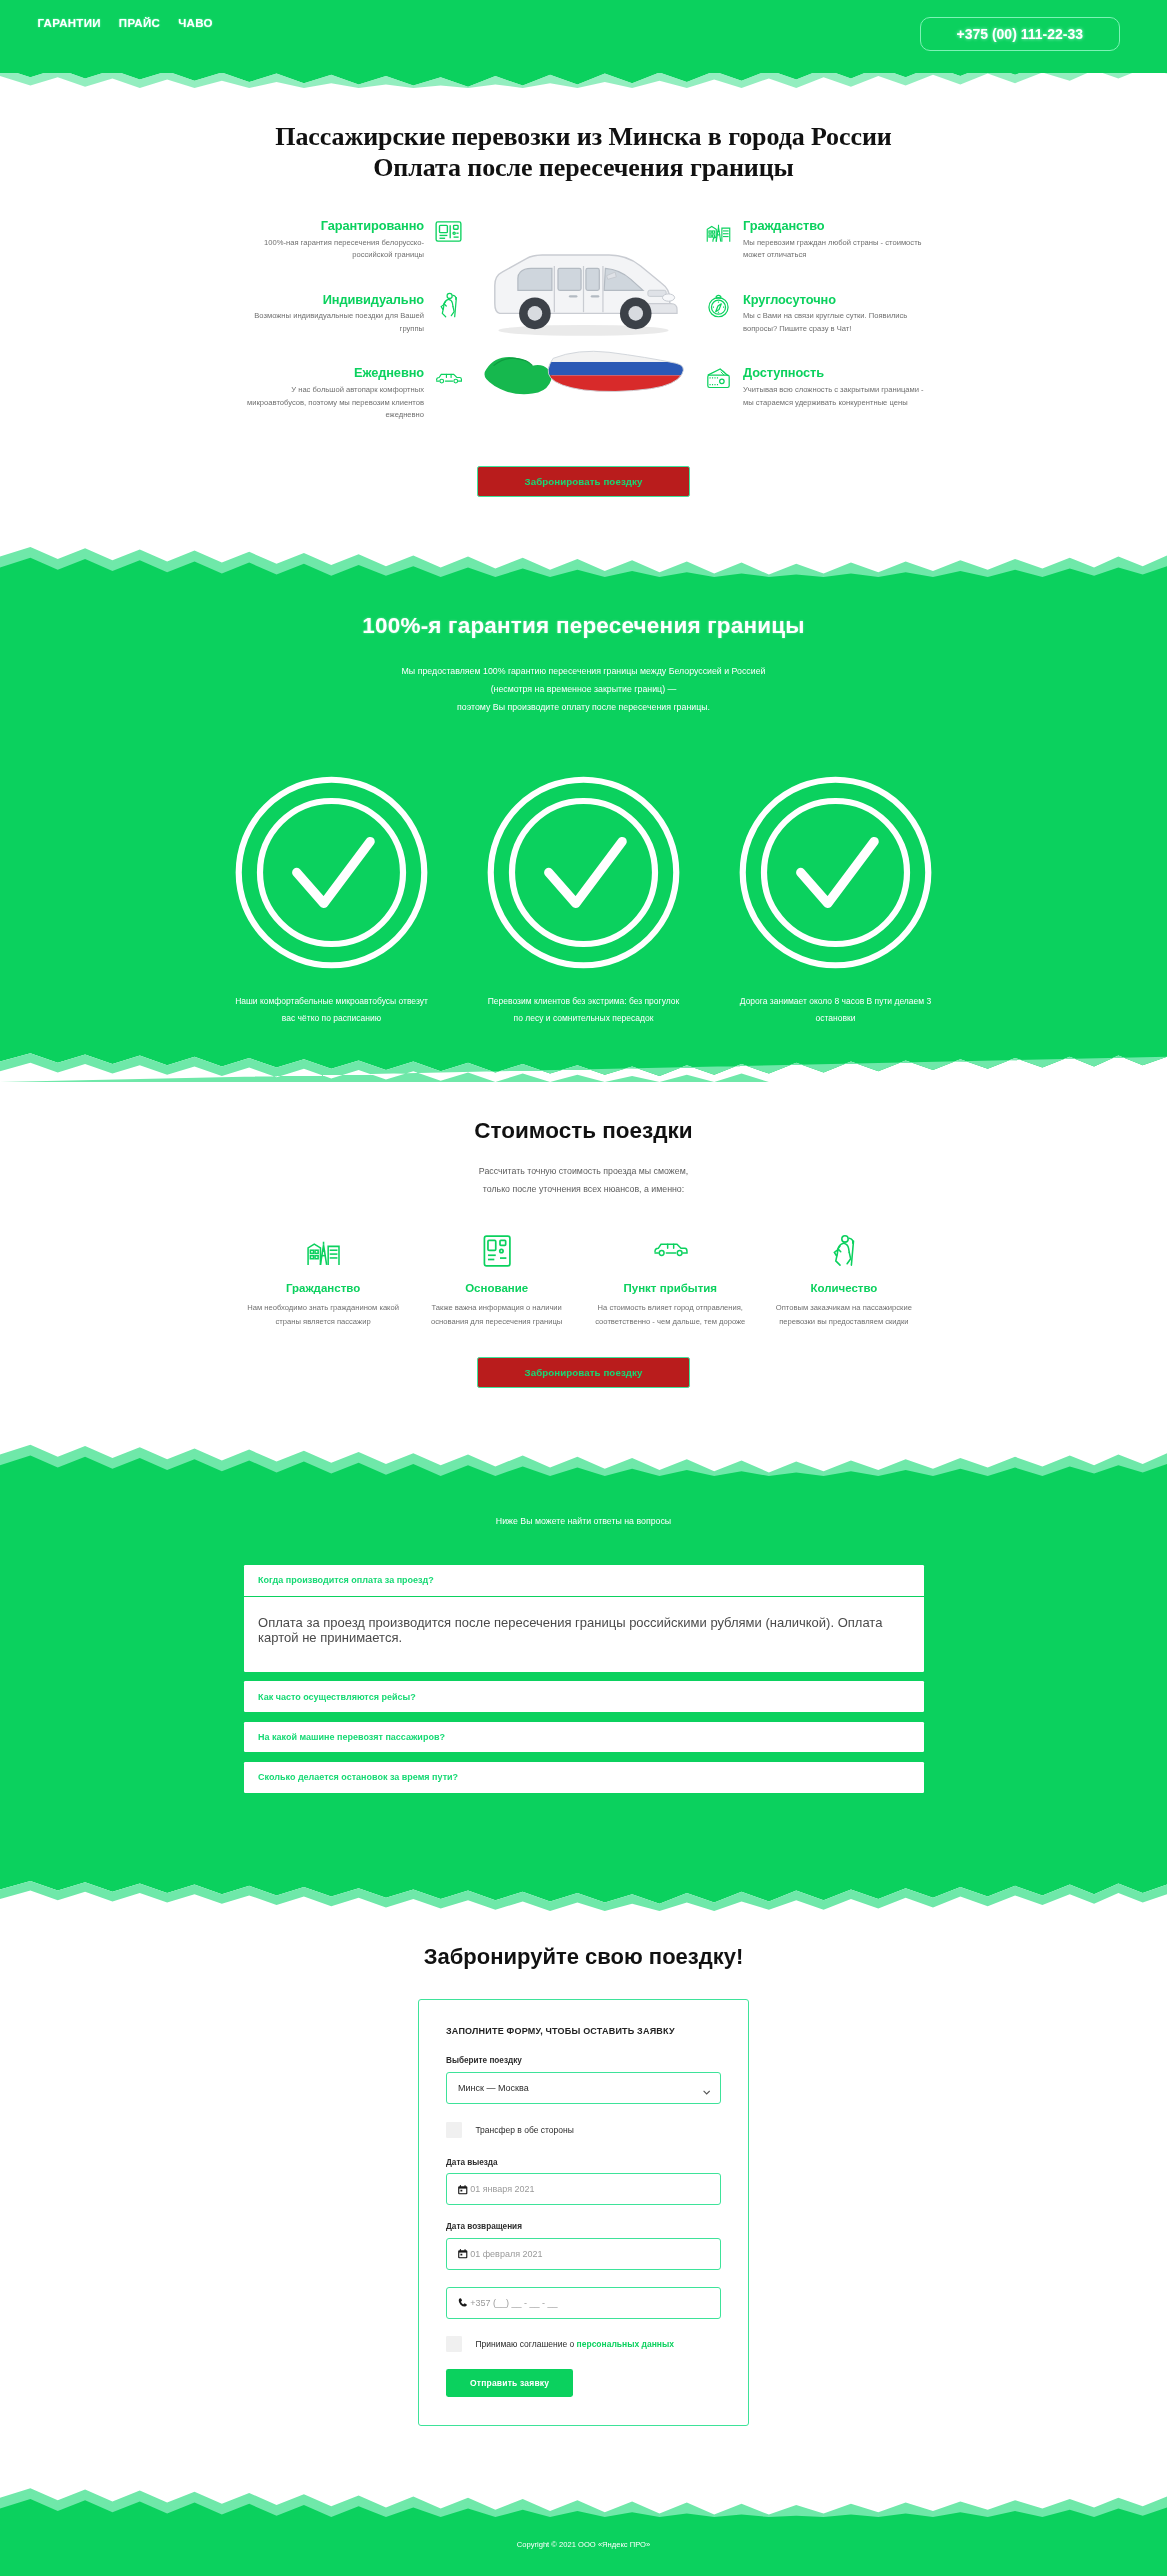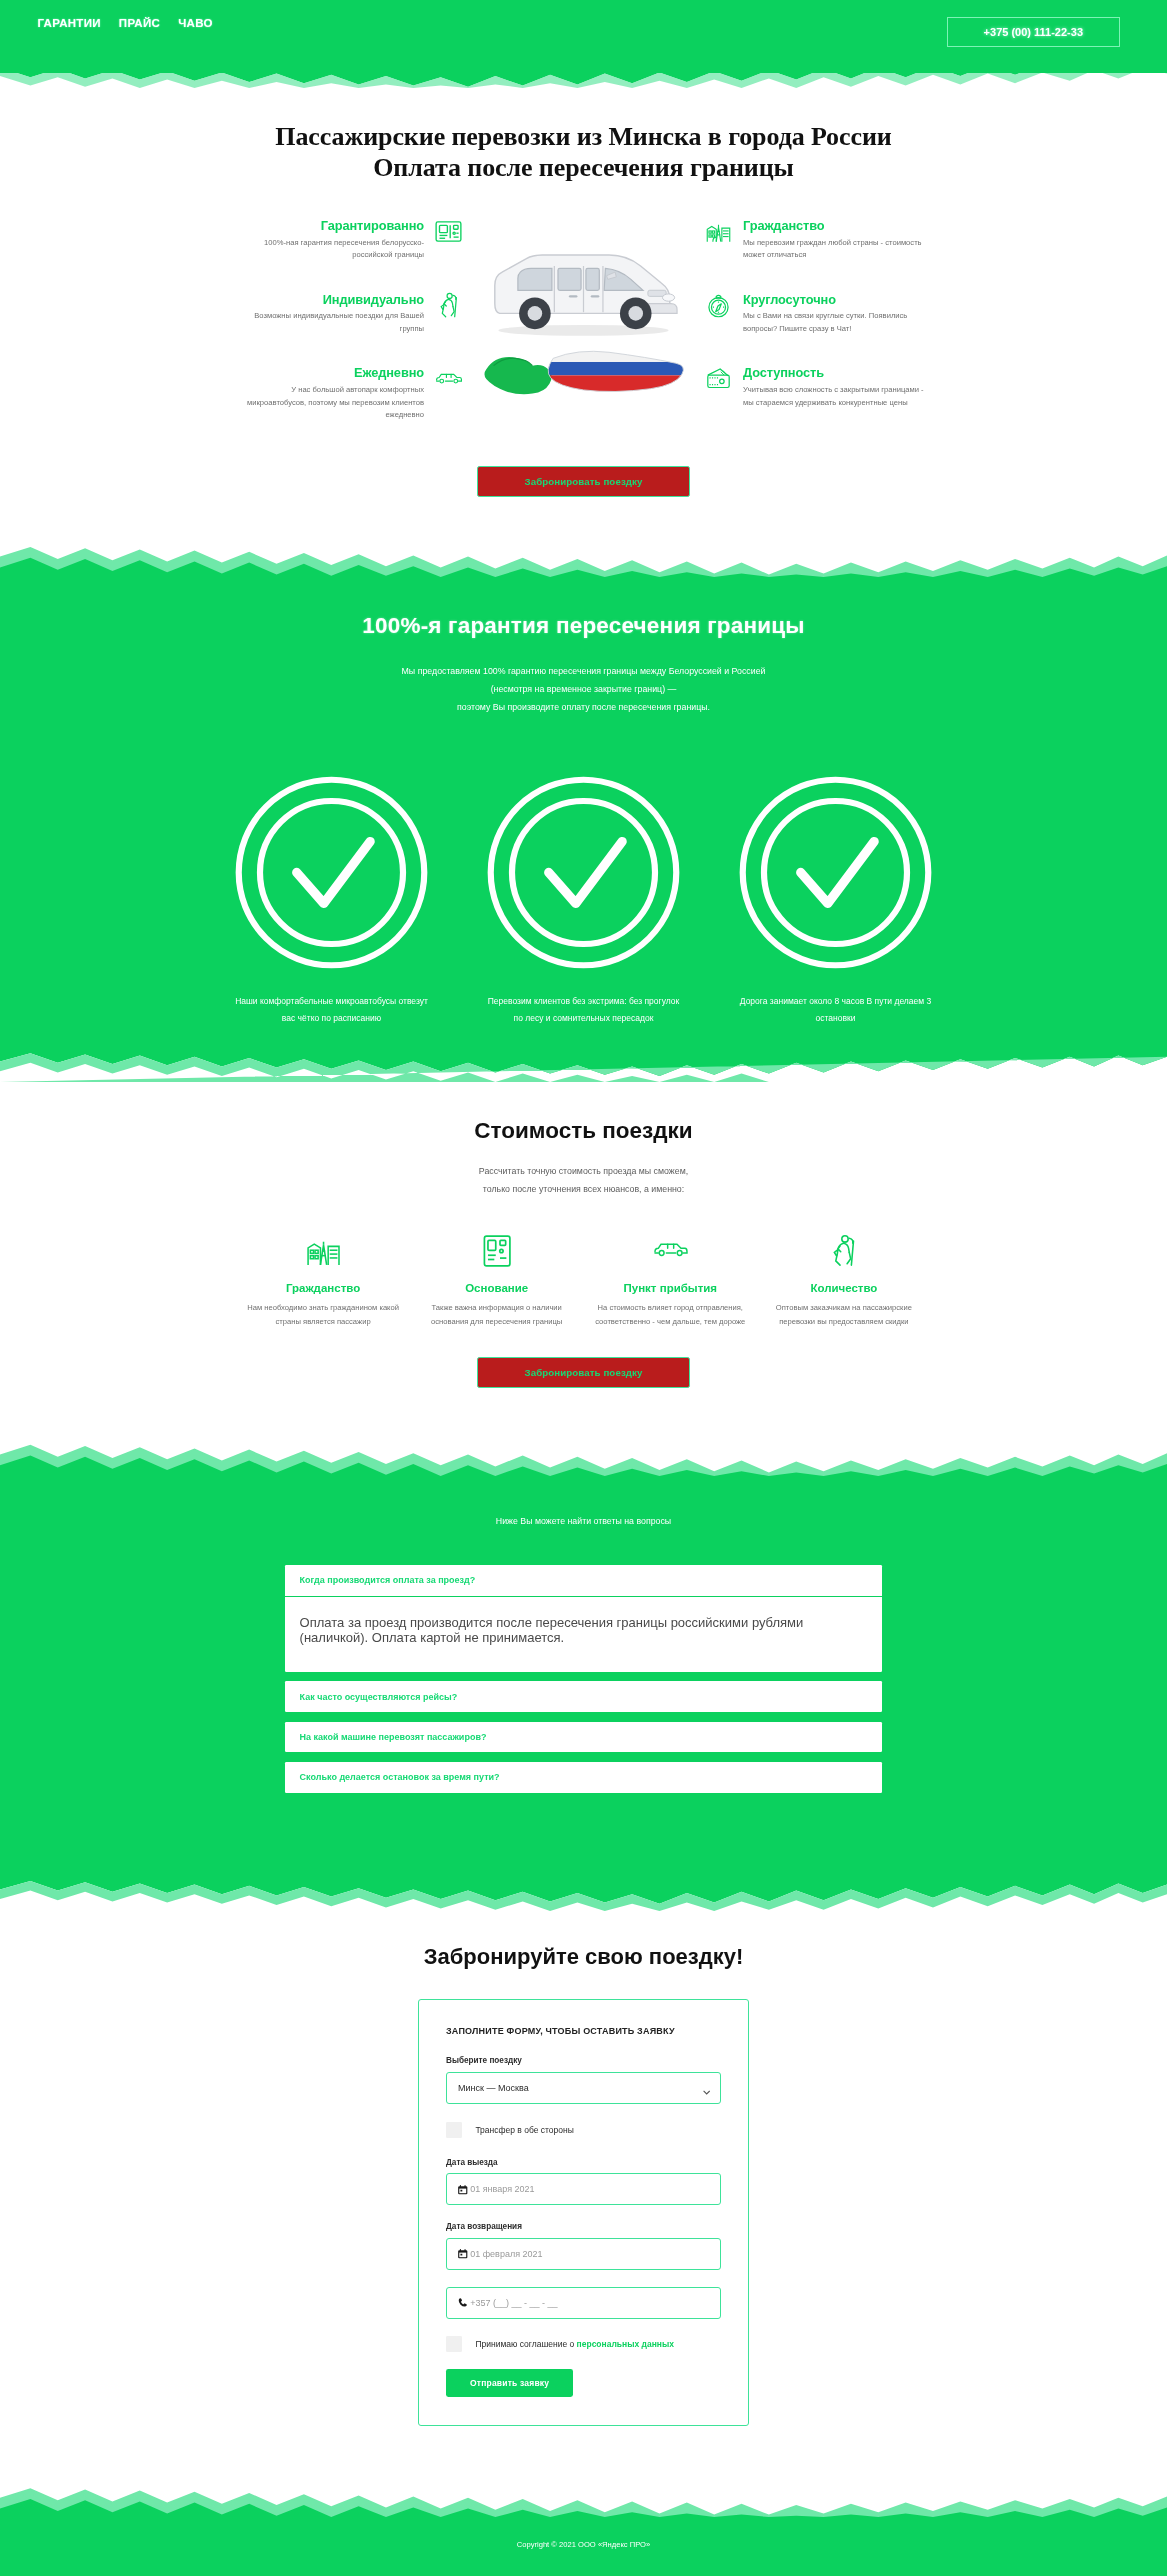--- a/index.html
+++ b/index.html
@@ -23,21 +23,21 @@
   
   .topbar{height:73px;background:#0bd15e;position:relative;z-index:5;}
   .topbar-inner{width:1131px;margin:0 auto;height:100%;display:flex;align-items:flex-start;justify-content:space-between;padding-top:17px;}
   .nav{display:flex;gap:18px;padding-left:19.5px;}
   .nav a{
     color:#ffffff;text-decoration:none;font-size:11.5px;font-weight:700;
     letter-spacing:0.3px;text-shadow:0 0 1.8px rgba(150,255,210,.9);
     font-family:"Liberation Sans Narrow","Liberation Sans",sans-serif;
   }
   .phone-btn{
-    border:0.6px solid #7df3b5;border-radius:0;color:#fff;font-size:11px;font-weight:700;
+    border:0.6px solid #7df3b5;border-radius:10px;color:#fff;font-size:14px;font-weight:700;
     padding:8px 36px;text-decoration:none;text-shadow:0 0 3.6px rgba(170,255,220,.95);
     background:transparent;margin-right:29px;
   }
 
   
   .hero{background:#fff;padding:47px 0 44px;position:relative;z-index:2;}
   .hero h1{
     text-align:center;font-size:26px;line-height:1.22;color:#111;font-weight:700;
     font-family:"Liberation Serif","DejaVu Serif",serif;letter-spacing:-0.1px;
   }
@@ -87,21 +87,21 @@
   }
   .sec-white .lead{color:#5d5d5d;}
   .cards{display:flex;justify-content:center;gap:14.6px;margin-top:32px;}
   .card{width:159px;text-align:center;}
   .card .cico{height:38px;color:#0bd15e;display:flex;align-items:flex-end;justify-content:center;margin-bottom:13.4px;}
   .card .cico svg{height:34px;width:auto;}
   .card h4{font-size:11.5px;color:#0bd15e;font-weight:700;margin-bottom:7.3px;font-family:"Liberation Sans Narrow","Liberation Sans",sans-serif;}
   .card p{font-size:7.6px;line-height:1.85;color:#6f6f6f;font-family:"Liberation Sans Narrow","Liberation Sans",sans-serif;}
 
   
-  .faq-wrap{width:597px;margin:35px auto 0;}
+  .faq-wrap{width:680px;margin:35px auto 0;}
   .acc{margin-bottom:9.7px;background:#fff;border-radius:1.2px;overflow:hidden;}
   .acc-head{
     padding:10.3px 14.6px;font-size:9px;font-weight:700;color:#16d974;cursor:pointer;
     font-family:"Liberation Sans Narrow","Liberation Sans",sans-serif;
   }
   .acc-body{border-top:1.2px solid #0bd15e;padding:18px 14.6px 27px;font-size:13px;color:#4a4a4a;
     font-family:"Liberation Sans Narrow","Liberation Sans",sans-serif;}
 
   
   .sec-form{background:#fff;padding:33px 0 55px;position:relative;z-index:2;}

